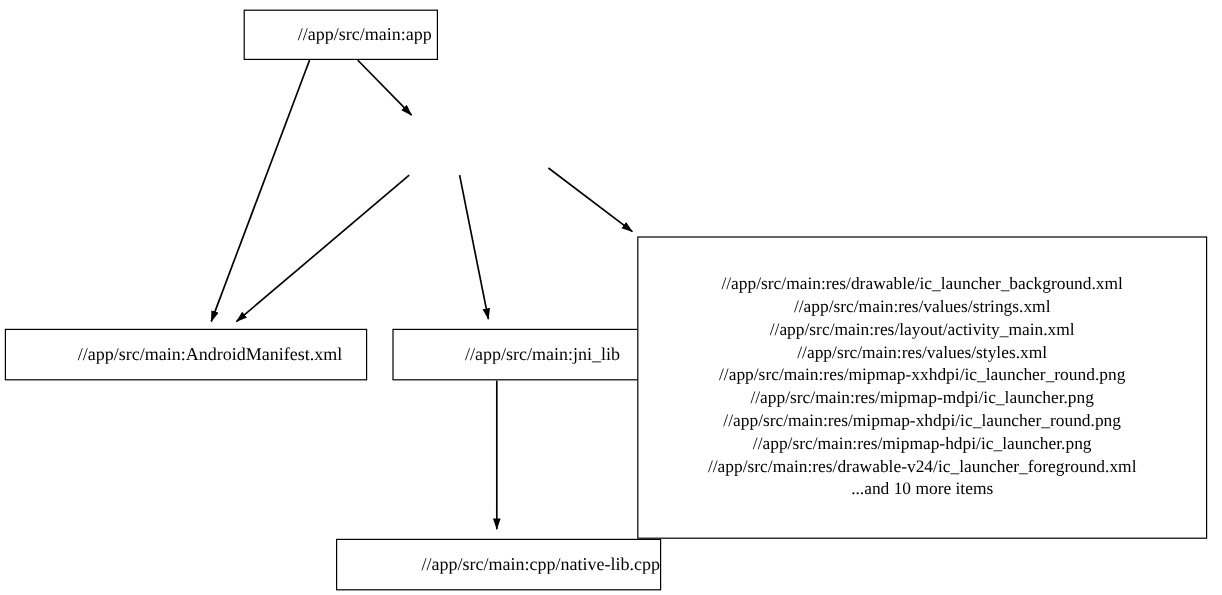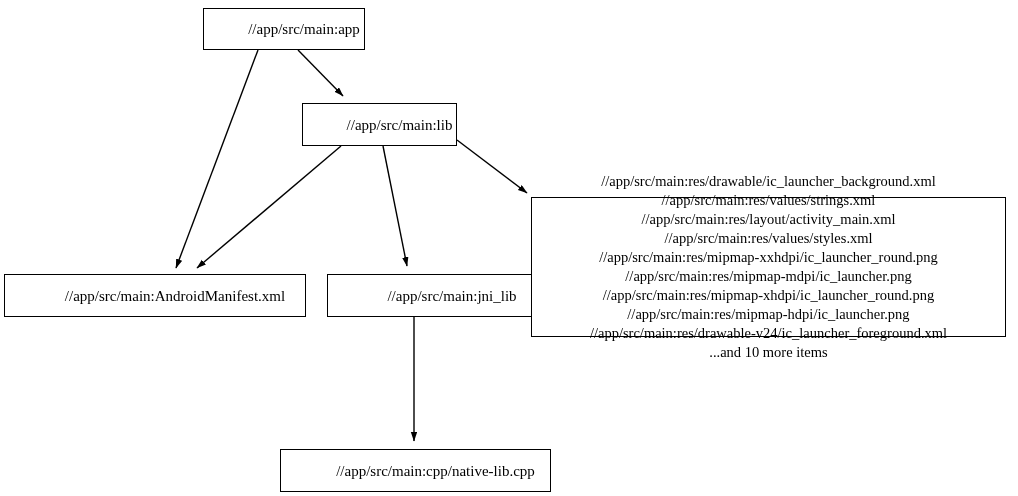--- a/index.html
+++ b/index.html
@@ -80,37 +80,34 @@
 
     <path d="M 457,140 L 527,193" stroke="#000000" stroke-width="1.4" fill="none" marker-end="url(#arrowhead)"></path>
 
     <path d="M 414,317 L 414,441" stroke="#000000" stroke-width="1.4" fill="none" marker-end="url(#arrowhead)"></path>
   </svg>
 
   <div class="node" style="left:203px; top:8px; width:162px; height:42px;">
     <span class="node-label">//app/src/main:app</span>
   </div>
 
-  <div class="node" style="left:302px; top:103px; width:155px; height:43px;">
-    <span class="node-label">//app/src/main:lib</span>
-  </div>
 
   <div class="node" style="left:4px; top:274px; width:302px; height:43px;justify-content:center;">
     <span class="node-label">//app/src/main:AndroidManifest.xml</span>
   </div>
 
   <div class="node" style="left:327px; top:274px; width:210px; height:43px;">
     <span class="node-label">//app/src/main:jni_lib</span>
   </div>
 
-  <div class="node" style="left:280px; top:449px; width:271px; height:43px;">
+  <div class="node" style="left:280px; top:449px; width:271px; height:43px;justify-content:flex-end;">
     <span class="node-label">//app/src/main:cpp/native-lib.cpp</span>
   </div>
 
-  <div class="node node-multiline" style="left:531px; top:197px; width:475px; height:140px;">
+  <div class="node node-multiline" style="left:531px; top:197px; width:475px; height:252px;">
     <span class="node-label">//app/src/main:res/drawable/ic_launcher_background.xml
 //app/src/main:res/values/strings.xml
 //app/src/main:res/layout/activity_main.xml
 //app/src/main:res/values/styles.xml
 //app/src/main:res/mipmap-xxhdpi/ic_launcher_round.png
 //app/src/main:res/mipmap-mdpi/ic_launcher.png
 //app/src/main:res/mipmap-xhdpi/ic_launcher_round.png
 //app/src/main:res/mipmap-hdpi/ic_launcher.png
 //app/src/main:res/drawable-v24/ic_launcher_foreground.xml
 ...and 10 more items</span>

